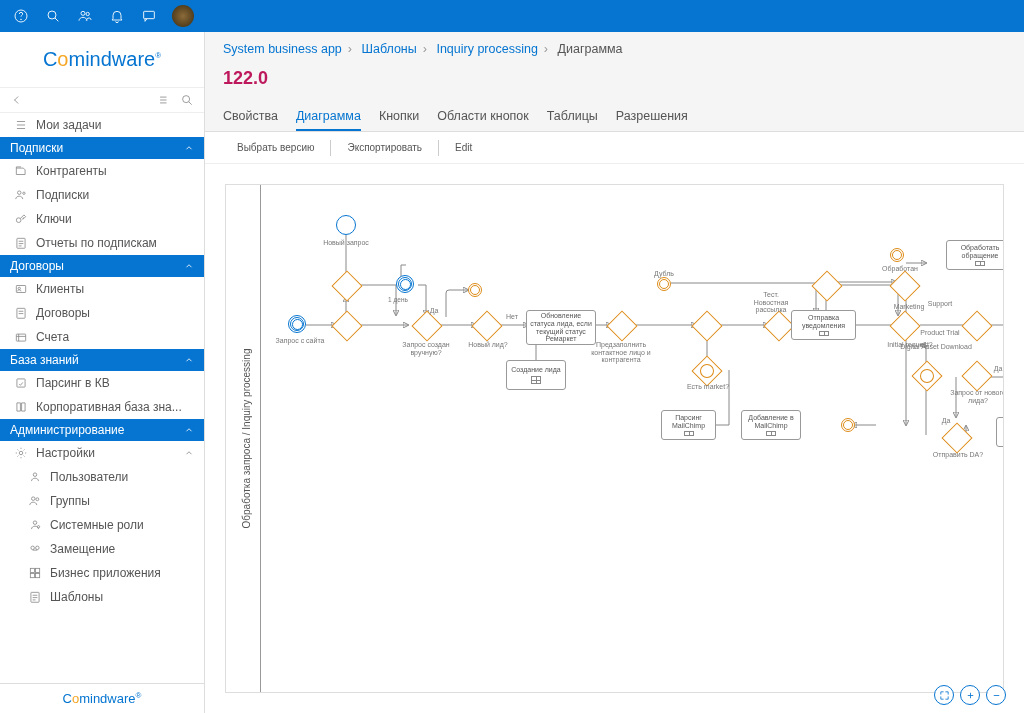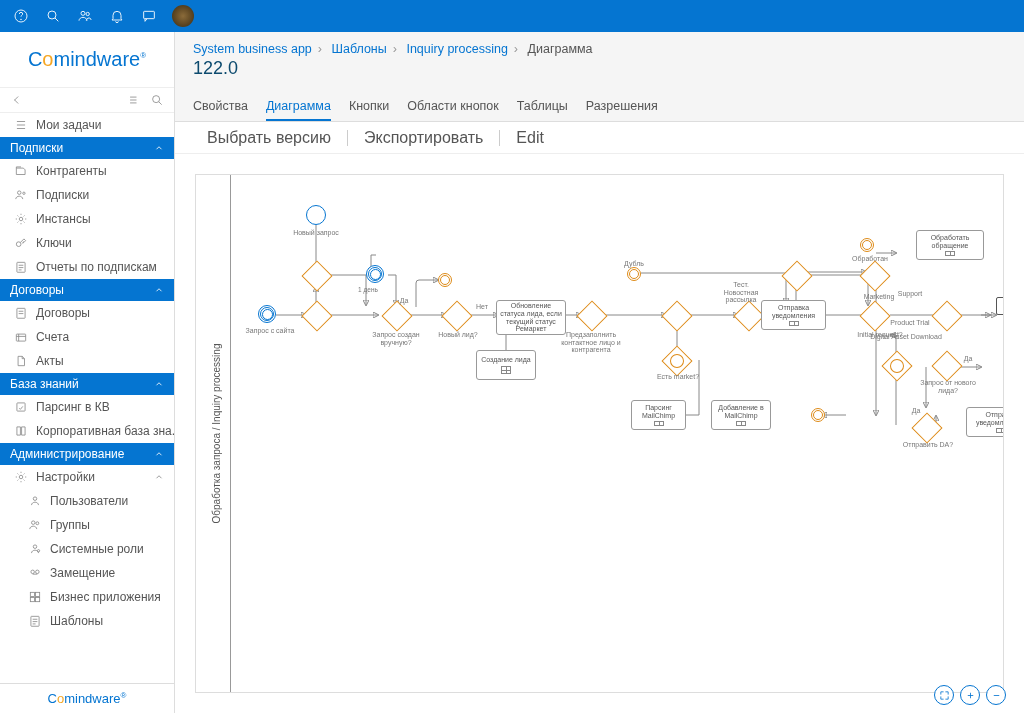--- a/index.html
+++ b/index.html
@@ -7,21 +7,21 @@
 
 .topbar { height: 32px; background: #0575d1; color: #fff; display: flex; align-items: center; padding: 0 12px; font-size: 13px; }
 .topbar-title { flex: 1; }
 .topbar-icons { display: flex; gap: 14px; align-items: center; }
 .topbar-icon { width: 18px; height: 18px; display: flex; align-items: center; justify-content: center; cursor: pointer; opacity: 0.9; }
 .topbar-icon svg { width: 16px; height: 16px; stroke: #fff; fill: none; stroke-width: 1.5; }
 .avatar { width: 22px; height: 22px; border-radius: 50%; background: radial-gradient(circle,#8b6b3a,#3a2a10); }
 
 .main-row { display: flex; height: calc(100% - 32px); }
 
-.sidebar { width: 175px; background: #fff; border-right: 1px solid #ddd; display: flex; flex-direction: column; }
+.sidebar { width: 205px; background: #fff; border-right: 1px solid #ddd; display: flex; flex-direction: column; }
 .logo-area { height: 55px; display: flex; align-items: center; justify-content: center; }
 .logo { font-size: 20px; font-weight: 500; }
 .logo .c1 { color: #0575d1; } .logo .c2 { color: #f5a623; }
 .logo sup { font-size: 8px; color: #0575d1; }
 
 .sb-tools { height: 26px; display: flex; align-items: center; padding: 0 10px; gap: 10px; border-top: 1px solid #eee; border-bottom: 1px solid #eee; color: #888; }
 .sb-tools .spacer { flex: 1; }
 .sb-tools svg { width: 14px; height: 14px; stroke: #888; fill: none; stroke-width: 1.4; cursor: pointer; }
 
 .sb-scroll { flex: 1; overflow-y: auto; font-size: 12px; color: #555; }
@@ -33,28 +33,28 @@
 .sb-sub { padding-left: 28px !important; }
 .sb-admin-head { height: 24px; display:flex; align-items:center; padding:0 10px 0 14px; gap:8px; color:#555; justify-content:space-between; cursor:pointer;}
 .sb-admin-head svg{width:10px;height:10px;stroke:#888;fill:none;stroke-width:2;}
 
 .footer-logo { height: 30px; border-top: 1px solid #ddd; display: flex; align-items: center; justify-content: center; font-size: 13px; }
 
 .content { flex: 1; display: flex; flex-direction: column; background: #f5f5f5; overflow:hidden;}
 .breadcrumb-area { padding: 10px 18px 4px; font-size: 12.5px; }
 .crumbs a { color: #0575d1; text-decoration: none; }
 .crumbs .sep { color: #999; margin: 0 6px; }
-.page-title { font-size: 18px; color: #0c4a6e; margin-top: 2px; }
+.page-title { font-size: 18px; color: #be185d; margin-top: 12px; font-weight: bold; }
 
 .tabbar { display: flex; gap: 18px; padding: 0 18px; border-bottom: 1px solid #ddd; font-size: 12.5px; margin-top: 10px; }
 .tab { padding: 6px 0; color: #555; cursor: pointer; }
 .tab.active { color: #0575d1; border-bottom: 2px solid #0575d1; }
 
 .workpane { flex: 1; background: #fff; margin: 0; padding: 0; position: relative; display:flex; flex-direction:column;}
-.action-row { height: 32px; display: flex; align-items: center; padding: 0 18px; gap: 0; font-size: 16px; color: #555; border-bottom: 1px solid #eee;}
+.action-row { height: 32px; display: flex; align-items: center; padding: 0 18px; gap: 0; font-size: 10px; color: #555; border-bottom: 1px solid #eee;}
 .action-btn { padding: 4px 14px; cursor: pointer; }
 .action-sep { width: 1px; height: 16px; background: #ccc; margin: 0 2px; }
 
 .canvas-wrap { flex:1; position: relative; margin: 20px; border: 1px solid #ddd; background: #fff; overflow:hidden;}
 .lane-label { position: absolute; left: 10px; top: 0; bottom: 0; width: 22px; display: flex; align-items: center; justify-content: center; }
 .lane-label span { transform: rotate(-90deg); white-space: nowrap; font-size: 10px; color: #555; }
 .lane-border { position:absolute; left:34px; top:0; bottom:0; width:1px; background:#999;}
 .diagram { position: absolute; left: 40px; right: 0; top: 0; bottom: 0; }
 
 .dia-controls { position: absolute; right: 18px; bottom: 8px; display: flex; gap: 6px; }
@@ -161,27 +161,20 @@
       <div class="sb-item">
           <span class="icon"><svg viewBox="0 0 24 24">
               <circle cx="9" cy="8" r="3"></circle>
               <path d="M3 19c0-3 3-5 6-5s6 2 6 5"></path>
               <circle cx="17" cy="9" r="2"></circle>
             </svg></span>
           <span>Подписки</span>
         </div>
       <div class="sb-item">
           <span class="icon"><svg viewBox="0 0 24 24">
-              <circle cx="12" cy="12" r="3"></circle>
-              <path d="M12 3v2M12 19v2M3 12h2M19 12h2M6 6l1.5 1.5M16.5 16.5L18 18M18 6l-1.5 1.5M7.5 16.5L6 18"></path>
-            </svg></span>
-          <span>Инстансы</span>
-        </div>
-      <div class="sb-item">
-          <span class="icon"><svg viewBox="0 0 24 24">
               <circle cx="8" cy="14" r="4"></circle>
               <path d="M11 11l6-6 3 3-2 2h-2v2h-2"></path>
             </svg></span>
           <span>Ключи</span>
         </div>
       <div class="sb-item">
           <span class="icon"><svg viewBox="0 0 24 24">
               <rect x="5" y="4" width="14" height="17" rx="1"></rect>
               <path d="M8 9h8M8 13h8M8 17h5"></path>
             </svg></span>
@@ -189,38 +182,39 @@
         </div>
 
       <div class="sb-header">
           <span>Договоры</span>
           <svg viewBox="0 0 24 24">
             <path d="M6 15l6-6 6 6"></path>
           </svg>
         </div>
       <div class="sb-item">
           <span class="icon"><svg viewBox="0 0 24 24">
+              <rect x="4" y="6" width="16" height="12" rx="1"></rect>
+              <circle cx="9" cy="11" r="2"></circle>
+              <path d="M6 16c0-1.5 1.5-2.5 3-2.5s3 1 3 2.5"></path>
+            </svg></span>
+          <span>Клиенты</span>
+        </div>
+      <div class="sb-item">
+          <span class="icon"><svg viewBox="0 0 24 24">
               <rect x="5" y="4" width="14" height="17" rx="1"></rect>
               <path d="M8 9h8M8 13h8"></path>
             </svg></span>
           <span>Договоры</span>
         </div>
       <div class="sb-item">
           <span class="icon"><svg viewBox="0 0 24 24">
               <rect x="4" y="7" width="16" height="12" rx="1"></rect>
               <path d="M4 11h16M8 7v12"></path>
             </svg></span>
           <span>Счета</span>
-        </div>
-      <div class="sb-item">
-          <span class="icon"><svg viewBox="0 0 24 24">
-              <path d="M7 4h7l4 4v12H7z"></path>
-              <path d="M14 4v4h4"></path>
-            </svg></span>
-          <span>Акты</span>
         </div>
 
       <div class="sb-header">
           <span>База знаний</span>
           <svg viewBox="0 0 24 24">
             <path d="M6 15l6-6 6 6"></path>
           </svg>
         </div>
       <div class="sb-item">
           <span class="icon"><svg viewBox="0 0 24 24">

